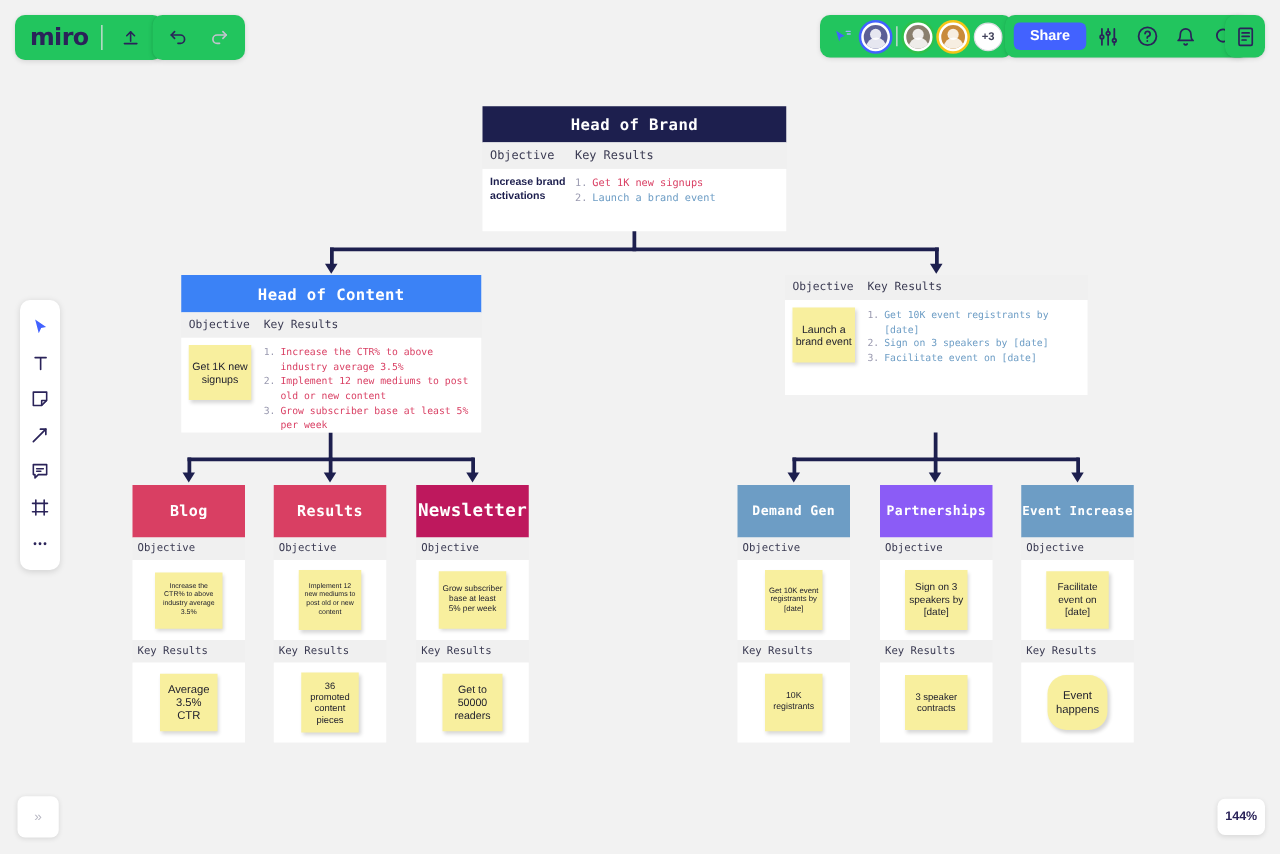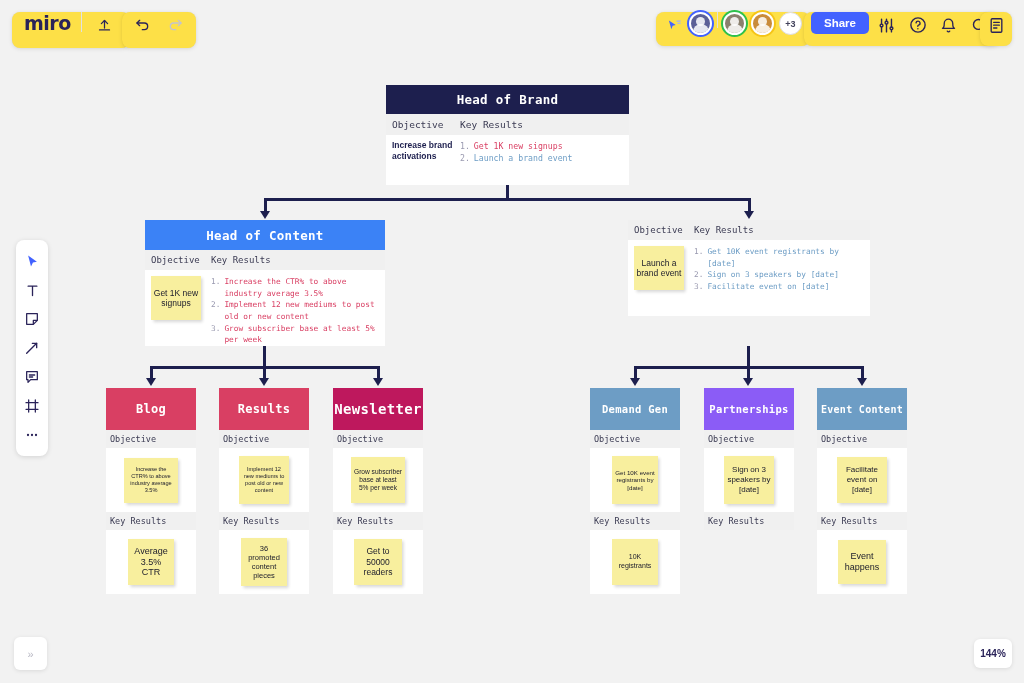--- a/index.html
+++ b/index.html
@@ -7,24 +7,24 @@
     width: 1024px; height: 683px;
     overflow: hidden;
     background: #f2f2f2;
     font-family: "Liberation Sans", sans-serif;
   }
   #app { position: relative; width: 1024px; height: 683px; background: #f2f2f2; }
 
   
   .bar {
     position: absolute;
-    background: #fde047;
+    background: #22c55e;
     border-radius: 8px;
     box-shadow: 0 1px 4px rgba(0,0,0,.10), 0 0 1px rgba(0,0,0,.08);
-    display: flex; align-items: flex-start;
+    display: flex; align-items: center;
   }
   #logo-bar { left: 12px; top: 12px; height: 36px; padding: 0 12px; gap: 10px; }
   .miro-logo {
     font-family: "DejaVu Sans", sans-serif;
     font-weight: 700; font-size: 19px; color: #2a2359;
     letter-spacing: -0.5px;
   }
   .vdiv { width: 1px; height: 20px; background: #e0e0e4; }
   .icon-btn {
     width: 26px; height: 26px;
@@ -289,31 +289,34 @@
     </div>
   </div>
 
   <div class="node" style="left:704px;top:388px;width:90px;">
     <div class="node-head" style="height:42px;background:#8b5cf6;font-size:10.5px;">Partnerships</div>
     <div class="sec-label" style="height:18px;padding-left:4px;font-size:8.5px;">Objective</div>
     <div class="sec-body" style="height:64px;display:flex;align-items:center;justify-content:center;">
       <div class="sticky" style="width:50px;height:48px;font-size:8px;padding:3px;">Sign on 3 speakers by [date]</div>
     </div>
     <div class="sec-label" style="height:18px;padding-left:4px;font-size:8.5px;">Key Results</div>
+    <div class="sec-body" style="height:64px;display:flex;align-items:center;justify-content:center;">
+      <div class="sticky" style="width:50px;height:44px;font-size:7.6px;padding:3px;">3 speaker contracts</div>
+    </div>
   </div>
 
   <div class="node" style="left:817px;top:388px;width:90px;">
-    <div class="node-head" style="height:42px;background:#6d9dc5;font-size:10px;">Event Content</div>
+    <div class="node-head" style="height:42px;background:#6d9dc5;font-size:10px;">Event Increase</div>
     <div class="sec-label" style="height:18px;padding-left:4px;font-size:8.5px;">Objective</div>
     <div class="sec-body" style="height:64px;display:flex;align-items:center;justify-content:center;">
       <div class="sticky" style="width:50px;height:46px;font-size:8px;padding:3px;">Facilitate event on [date]</div>
     </div>
     <div class="sec-label" style="height:18px;padding-left:4px;font-size:8.5px;">Key Results</div>
     <div class="sec-body" style="height:64px;display:flex;align-items:center;justify-content:center;">
-      <div class="sticky" style="width:48px;height:44px;font-size:9px;padding:3px;">Event happens</div>
+      <div class="sticky" style="width:48px;height:44px;font-size:9px;padding:3px;border-radius:15px;">Event happens</div>
     </div>
   </div>
 
   <div class="bar" id="logo-bar">
     <span class="miro-logo">miro</span>
     <span class="vdiv"></span>
     <span class="icon-btn">
       <svg width="15" height="15" viewBox="0 0 24 24" fill="none" stroke="#2a2359" stroke-width="2" stroke-linecap="round" stroke-linejoin="round">
         <path d="M12 16V4"></path>
           <path d="M7 9l5-5 5 5"></path>

